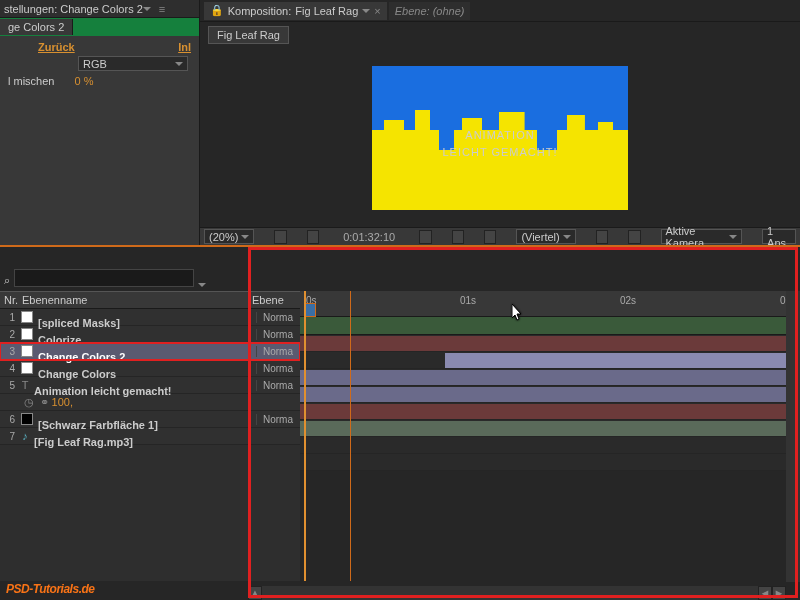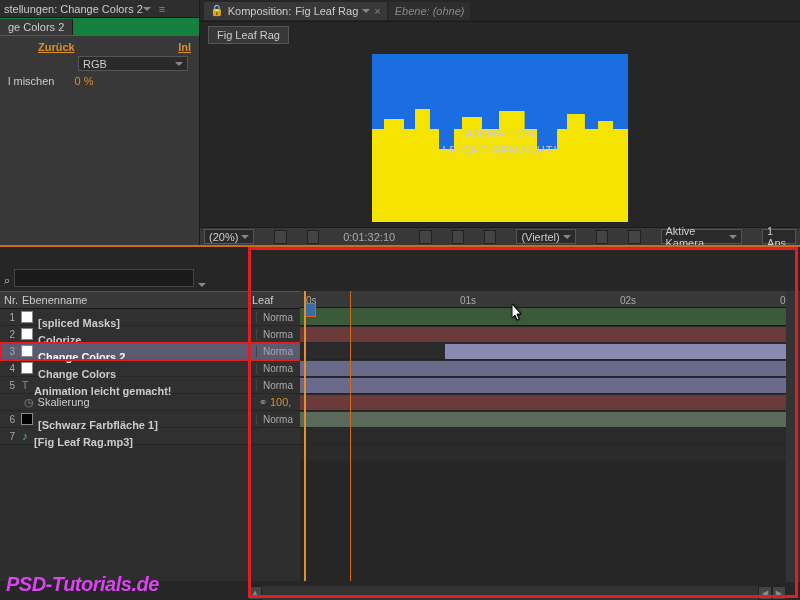--- a/index.html
+++ b/index.html
@@ -18,21 +18,21 @@
 .sel { background: #2a2a2a; border: 1px solid #555; color: #ccc; padding: 0 4px; height: 15px; display: inline-flex; align-items: center; gap: 4px; }
 .tri { width: 0; height: 0; border-left: 4px solid transparent; border-right: 4px solid transparent; border-top: 4px solid #888; }
 
 .viewer-panel { flex: 1; background: #262626; display: flex; flex-direction: column; }
 .viewer-tabs { display: flex; height: 22px; background: #262626; border-bottom: 1px solid #1a1a1a; align-items: center; padding-left: 4px; gap: 2px; }
 .vtab { display: flex; align-items: center; gap: 4px; padding: 2px 6px; background: #383838; height: 18px; }
 .vtab.inactive { background: #2e2e2e; color: #888; font-style: italic; }
 .crumb { display: flex; padding: 4px 8px; }
 .crumb-item { padding: 2px 8px; background: #383838; border: 1px solid #555; }
 .canvas-area { flex: 1; display: flex; align-items: center; justify-content: center; background: #262626; }
-.preview { width: 256px; height: 168px; background: #f5e400; position: relative; overflow: hidden; }
+.preview { width: 256px; height: 144px; background: #f5e400; position: relative; overflow: hidden; }
 .skyline { position: absolute; top: 0; left: 0; width: 100%; height: 45%; background: #1a6ee0; }
 .skyline::after { content: ""; position: absolute; bottom: -20px; left: 0; width: 100%; height: 40px; background: 
   linear-gradient(#f5e400,#f5e400) 5% 10px/8% 25px no-repeat,
   linear-gradient(#f5e400,#f5e400) 18% 0/6% 35px no-repeat,
   linear-gradient(#1a6ee0,#1a6ee0) 28% 20px/6% 20px no-repeat,
   linear-gradient(#f5e400,#f5e400) 38% 8px/8% 30px no-repeat,
   linear-gradient(#f5e400,#f5e400) 55% 2px/10% 35px no-repeat,
   linear-gradient(#1a6ee0,#1a6ee0) 70% 18px/8% 22px no-repeat,
   linear-gradient(#f5e400,#f5e400) 82% 5px/7% 32px no-repeat,
   linear-gradient(#f5e400,#f5e400) 94% 12px/6% 25px no-repeat; }
@@ -63,37 +63,37 @@
 .lr-name { flex: 1; padding-left: 2px; white-space: nowrap; overflow: hidden; margin-top: 11px; }
 .lr-mode { width: 44px; color: #aaa; font-size: 10px; padding-left: 6px; border-left: 1px solid #444; }
 .layer-row.selected { background: #5a5a70; }
 .layer-row.selected .lr-name { color: #fff; }
 .red-highlight { outline: 2px solid #e02020; outline-offset: -1px; }
 .prop-sub { display: flex; height: 17px; align-items: center; padding-left: 24px; background: #303030; border-bottom: 1px solid #252525; }
 .stopwatch { color: #888; margin-right: 4px; }
 .link-ic { width: 14px; color: #888; text-align: center; }
 
 .track-col { flex: 1; background: #262626; position: relative; }
-.ruler { height: 17px; background: #383838; border-bottom: 1px solid #1a1a1a; position: relative; }
+.ruler { height: 26px; background: #383838; border-bottom: 1px solid #1a1a1a; position: relative; }
 .ruler-tick { position: absolute; top: 4px; color: #aaa; font-size: 10px; }
 .playhead-zone { position: absolute; top: 0; bottom: 0; width: 1px; background: #cf6a1a; }
 .playhead-head { position: absolute; top: 12px; width: 12px; height: 14px; background: #3a6ea5; border: 1px solid #cf6a1a; transform: translateX(-50%); }
 .green-strip { height: 18px; background: #3a5a3a; border-bottom: 1px solid #1a1a1a; }
 
 .track-row { height: 17px; border-bottom: 1px solid #252525; position: relative; background: #2a2a2a; }
 .bar { position: absolute; top: 1px; height: 15px; }
 .bar-red { background: #6b3a3a; }
 .bar-blue { background: #8a8ab0; }
 .bar-purple { background: #6a6a8a; }
 .bar-green { background: #5a6a5a; }
 
 .cursor-ptr { position: absolute; top: 304px; left: 512px; z-index: 20; width: 12px; height: 18px; }
 .cursor-ptr svg { filter: drop-shadow(0 0 1px #000); }
 
-.watermark { position: absolute; bottom: 4px; left: 6px; color: #d946ef; font-size: 20px; font-weight: bold; font-style: italic; letter-spacing: -0.5px; }
+.watermark { position: absolute; bottom: 4px; left: 6px; color: #f97316; font-size: 12px; font-weight: bold; font-style: italic; letter-spacing: -0.5px; }
 .scrollbar-v { position: absolute; right: 0; top: 44px; bottom: 18px; width: 14px; background: #333; }
 .scrollbar-h { position: absolute; bottom: 0; left: 248px; right: 14px; height: 14px; background: #333; display: flex; align-items: center; }
 .sb-btn { width: 14px; height: 14px; background: #444; border: 1px solid #222; display: flex; align-items: center; justify-content: center; color: #888; }
 </style>
 </head>
 <body>
 
 <div class="top-region">
   <div class="effect-panel">
     <div class="effect-header">
@@ -184,21 +184,21 @@
     <span style="margin-right:4px">⌕</span>
     <input class="search-inp" placeholder="" style="">
     <span class="tri" style="margin-left:4px"></span>
   </div>
 
   <div class="tl-body">
     <div class="layer-col">
       <div class="layer-head">
         <span class="lh-nr">Nr.</span>
         <span class="lh-name">Ebenenname</span>
-        <span class="lh-mode">Leaf</span>
+        <span class="lh-mode">Ebene</span>
       </div>
       <div class="layer-row">
         <span class="lr-nr">1</span>
         <span class="lr-sw lr-white"></span>
         <b class="lr-name">[spliced Masks]</b>
         <span class="lr-mode">Norma</span>
       </div>
       <div class="layer-row">
         <span class="lr-nr">2</span>
         <span class="lr-sw lr-white"></span>
@@ -218,21 +218,20 @@
         <span class="lr-mode">Norma</span>
       </div>
       <div class="layer-row">
         <span class="lr-nr">5</span>
         <span class="lr-icon">T</span>
         <b class="lr-name">Animation leicht gemacht!</b>
         <span class="lr-mode">Norma</span>
       </div>
       <div class="prop-sub">
         <span class="stopwatch">◷</span>
-        <span style="flex:1">Skalierung</span>
         <span class="link-ic">⚭</span>
         <span class="prop-val" style="width:30px">100,</span>
       </div>
       <div class="layer-row">
         <span class="lr-nr">6</span>
         <span class="lr-sw lr-black"></span>
         <b class="lr-name">[Schwarz Farbfläche 1]</b>
         <span class="lr-mode">Norma</span>
       </div>
       <div class="layer-row">

